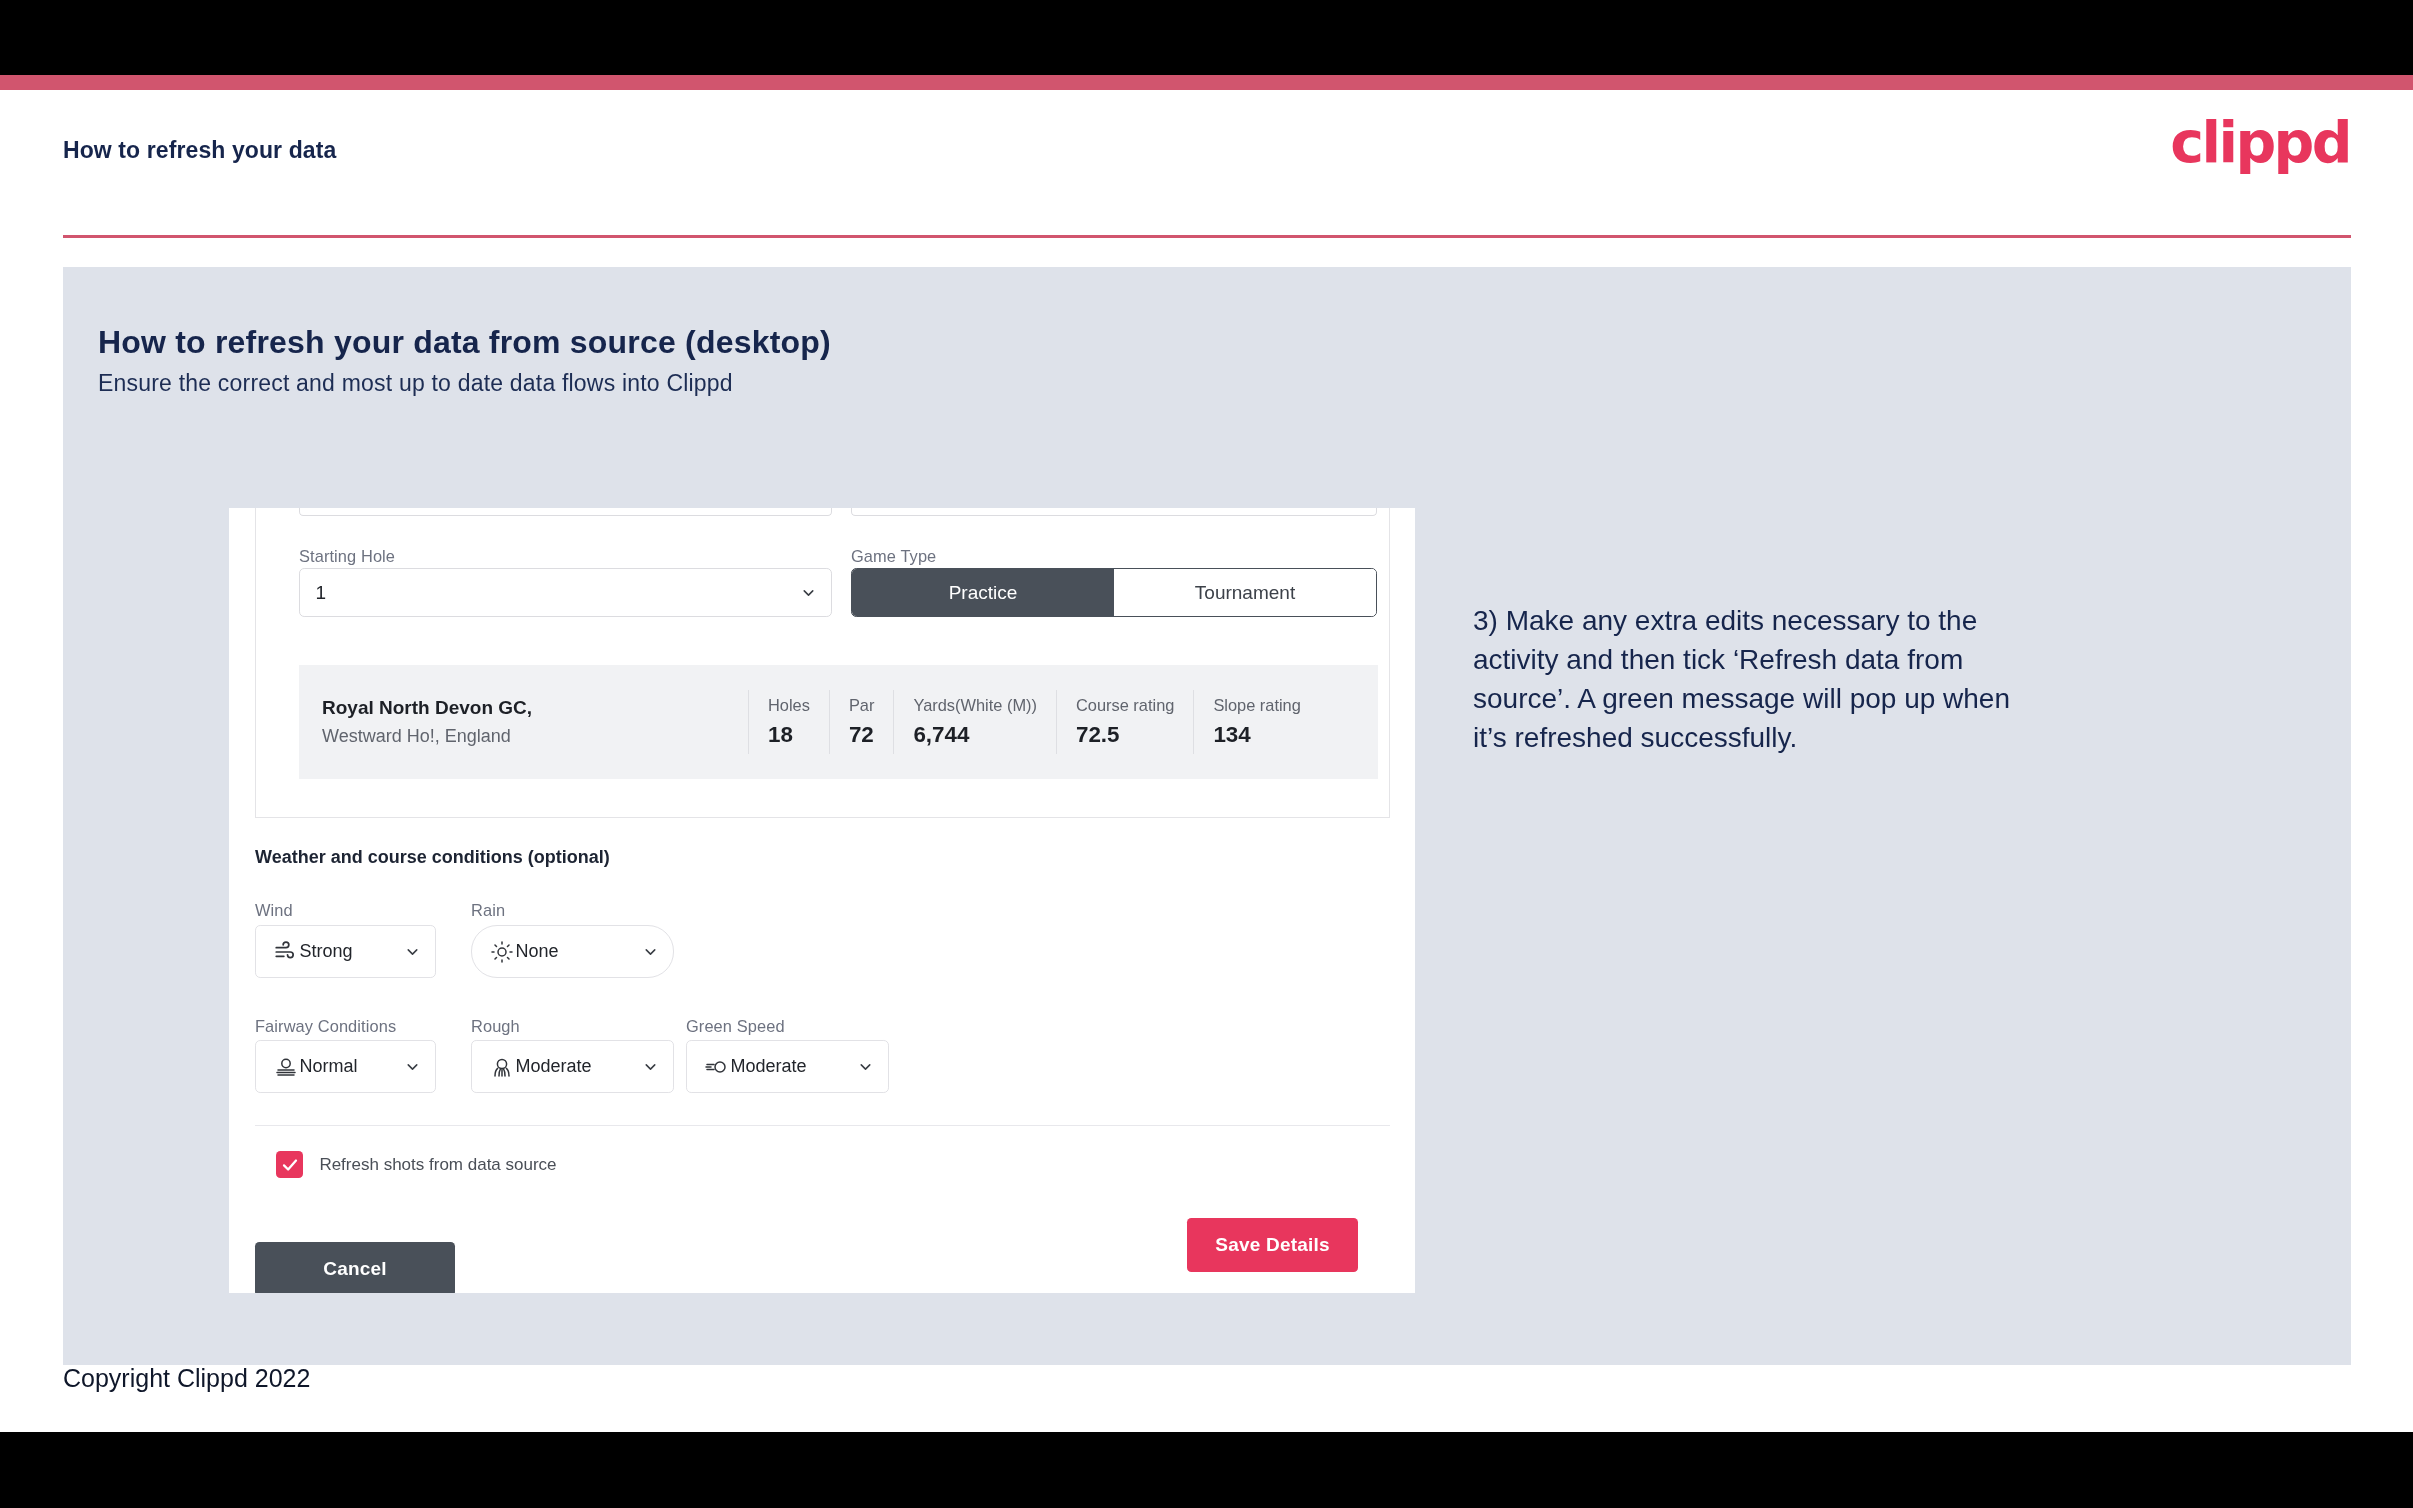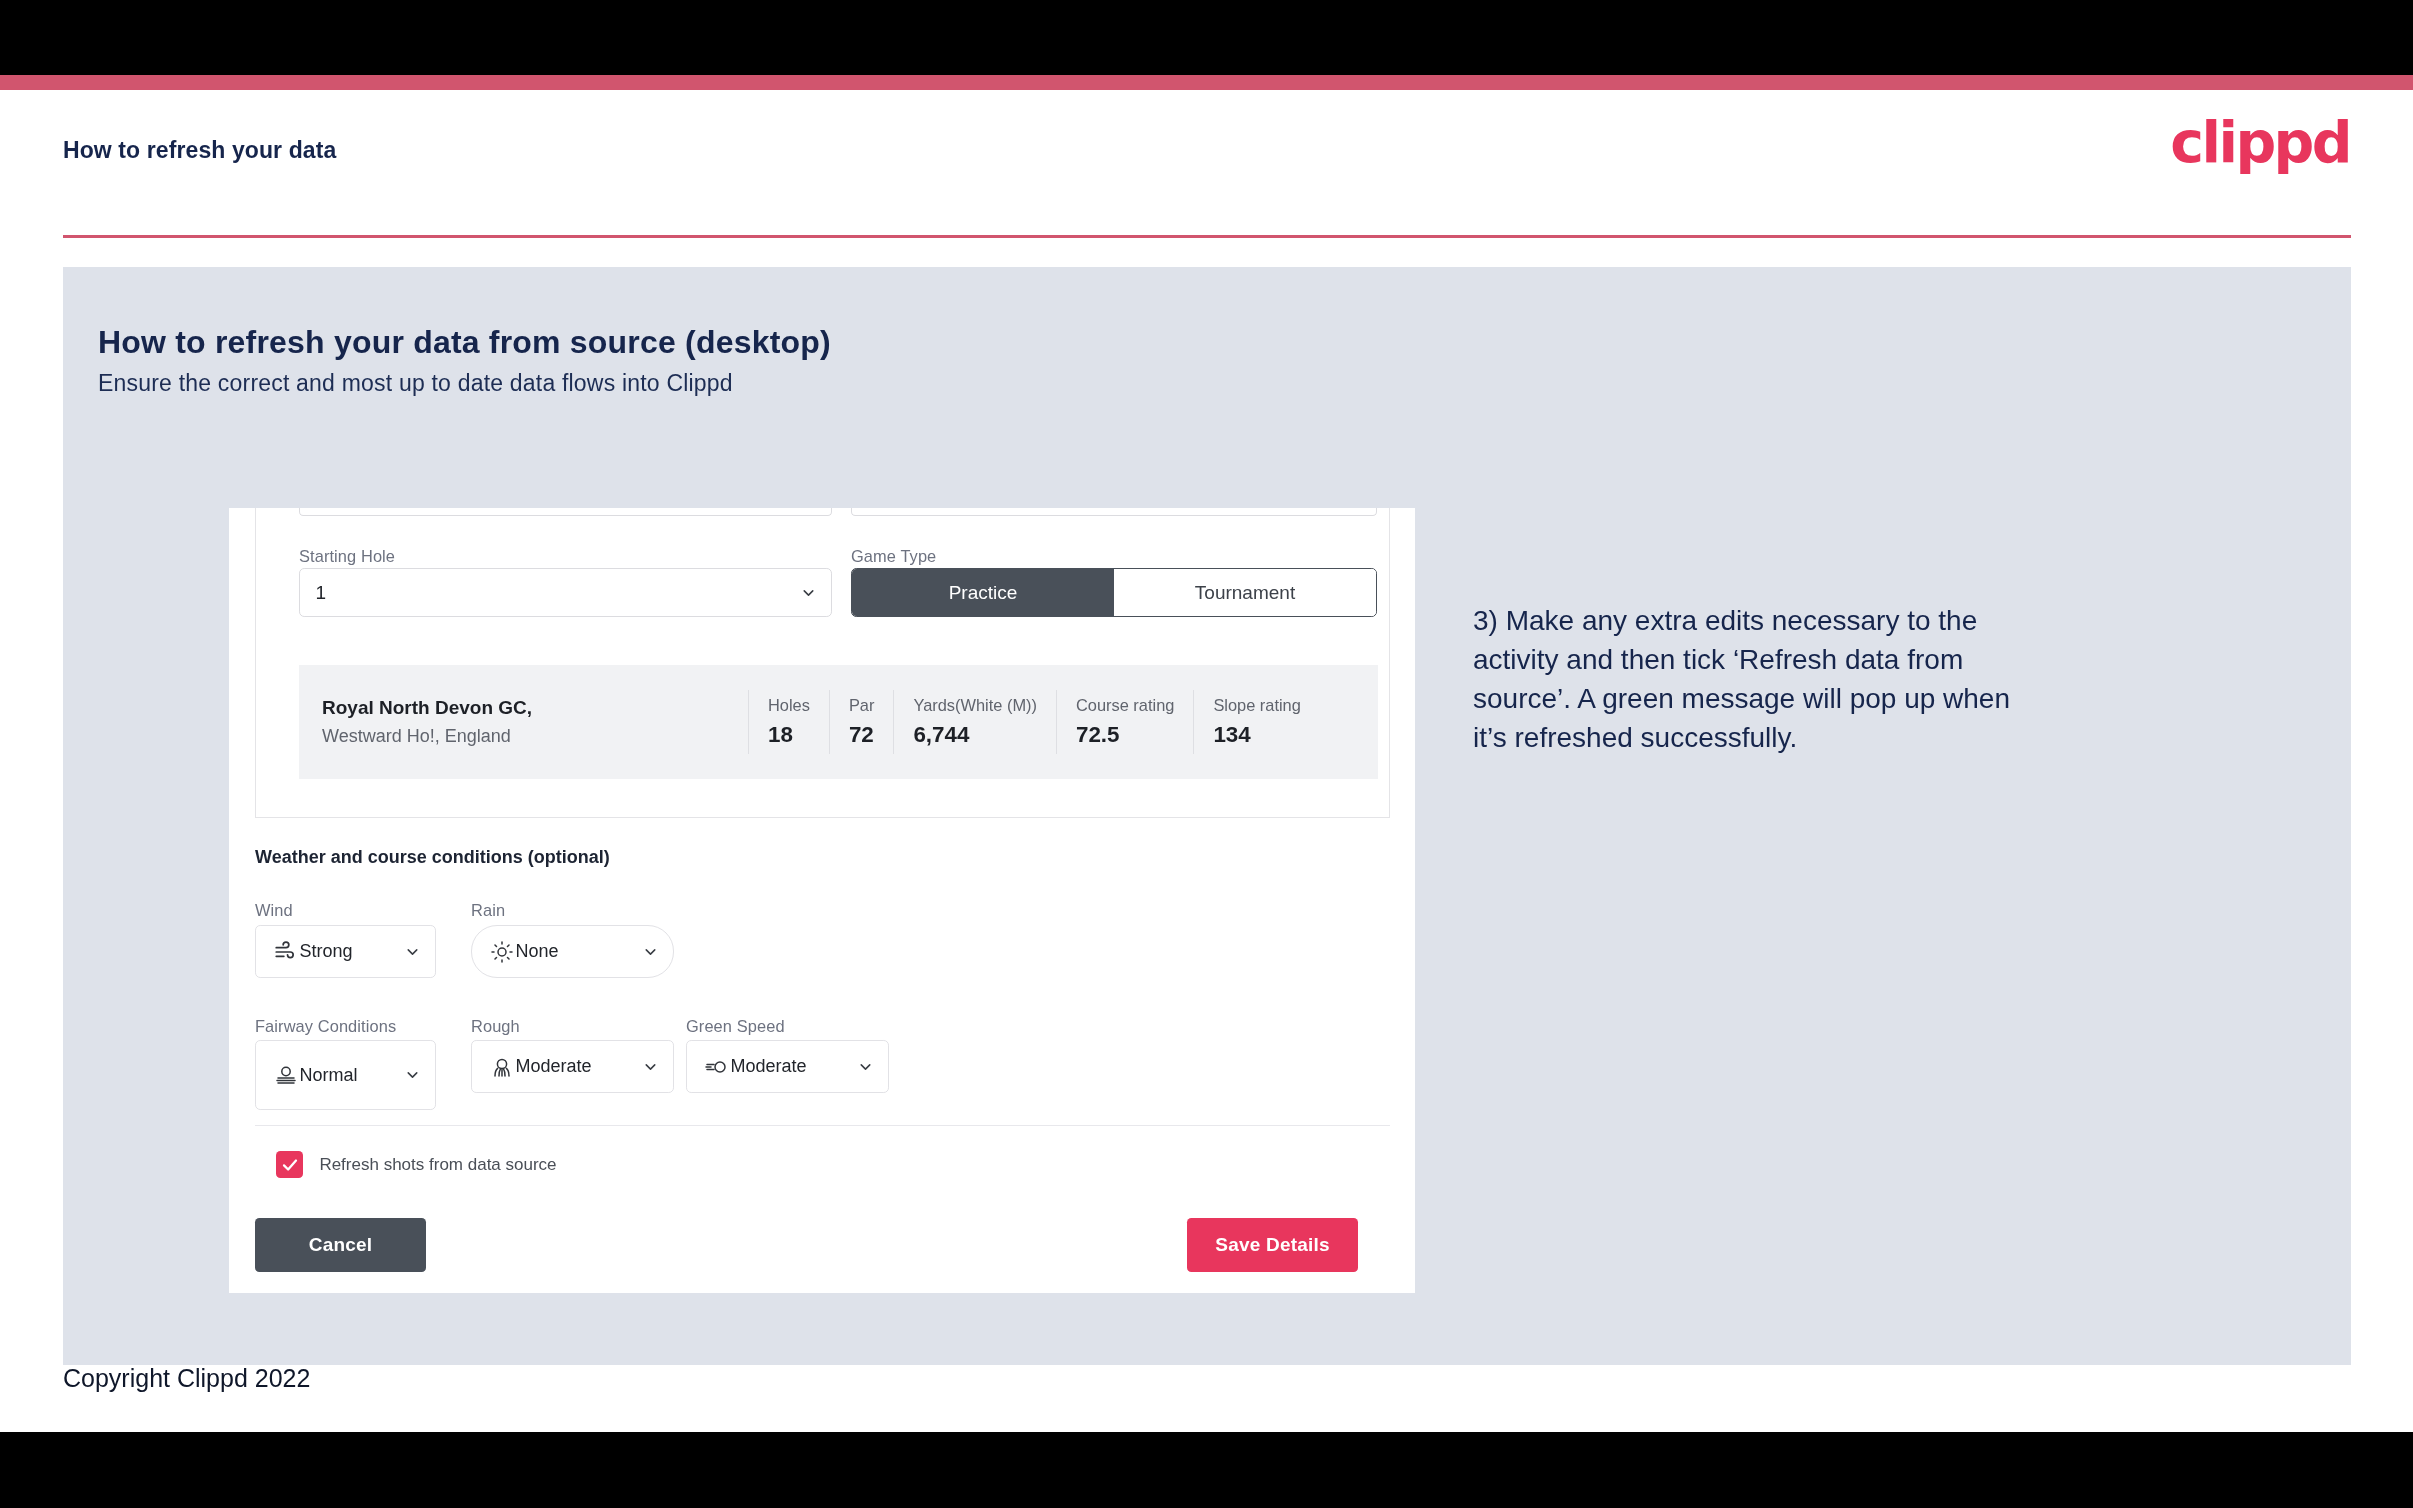--- a/index.html
+++ b/index.html
@@ -402,21 +402,21 @@
       </span>
       <span class="sel-text">None</span>
       <span class="chev">
         <svg width="17" height="17" viewBox="0 0 24 24" fill="none" stroke="#3b3f46" stroke-width="2.2" stroke-linecap="round" stroke-linejoin="round">
             <polyline points="6 9 12 15 18 9"></polyline>
           </svg>
       </span>
     </div>
 
     <div class="fld-label" style="left:26px; top:509px;">Fairway Conditions</div>
-    <div class="icon-sel" style="left:26px; top:532px; width:181px; height:70px;">
+    <div class="icon-sel" style="left:26px; top:532px; width:181px; height:53px;">
       <span class="gicon">
         <svg width="24" height="24" viewBox="0 0 24 24" fill="none" stroke="#31343a" stroke-width="1.5" stroke-linecap="round" stroke-linejoin="round">
           <circle cx="12" cy="8.5" r="4.2"></circle>
           <path d="M4 15h16M3 17.5h18M4 20h16"></path>
         </svg>
       </span>
       <span class="sel-text">Normal</span>
       <span class="chev">
         <svg width="17" height="17" viewBox="0 0 24 24" fill="none" stroke="#3b3f46" stroke-width="2.2" stroke-linecap="round" stroke-linejoin="round">
             <polyline points="6 9 12 15 18 9"></polyline>
@@ -460,21 +460,21 @@
 
     <div class="chk-row" style="left:37px; top:643px;margin-left:10px;">
       <span class="chk-box">
         <svg width="18" height="18" viewBox="0 0 24 24" fill="none" stroke="#ffffff" stroke-width="3" stroke-linecap="round" stroke-linejoin="round">
             <polyline points="4 12.5 9.5 18 20 6"></polyline>
           </svg>
       </span>
       <span class="chk-label">Refresh shots from data source</span>
     </div>
 
-    <div class="btn btn-cancel" style="left:26px; top:710px; width:171px; height:54px;">Cancel</div>
+    <div class="btn btn-cancel" style="left:26px; top:734px; width:200px; height:54px;">Cancel</div>
     <div class="btn btn-save" style="left:958px; top:710px; width:171px; height:54px;">Save Details</div>
 
   </div>
 
   <div class="footer-copy">Copyright Clippd 2022</div>
 
 </div>
 
 
 </body></html>

